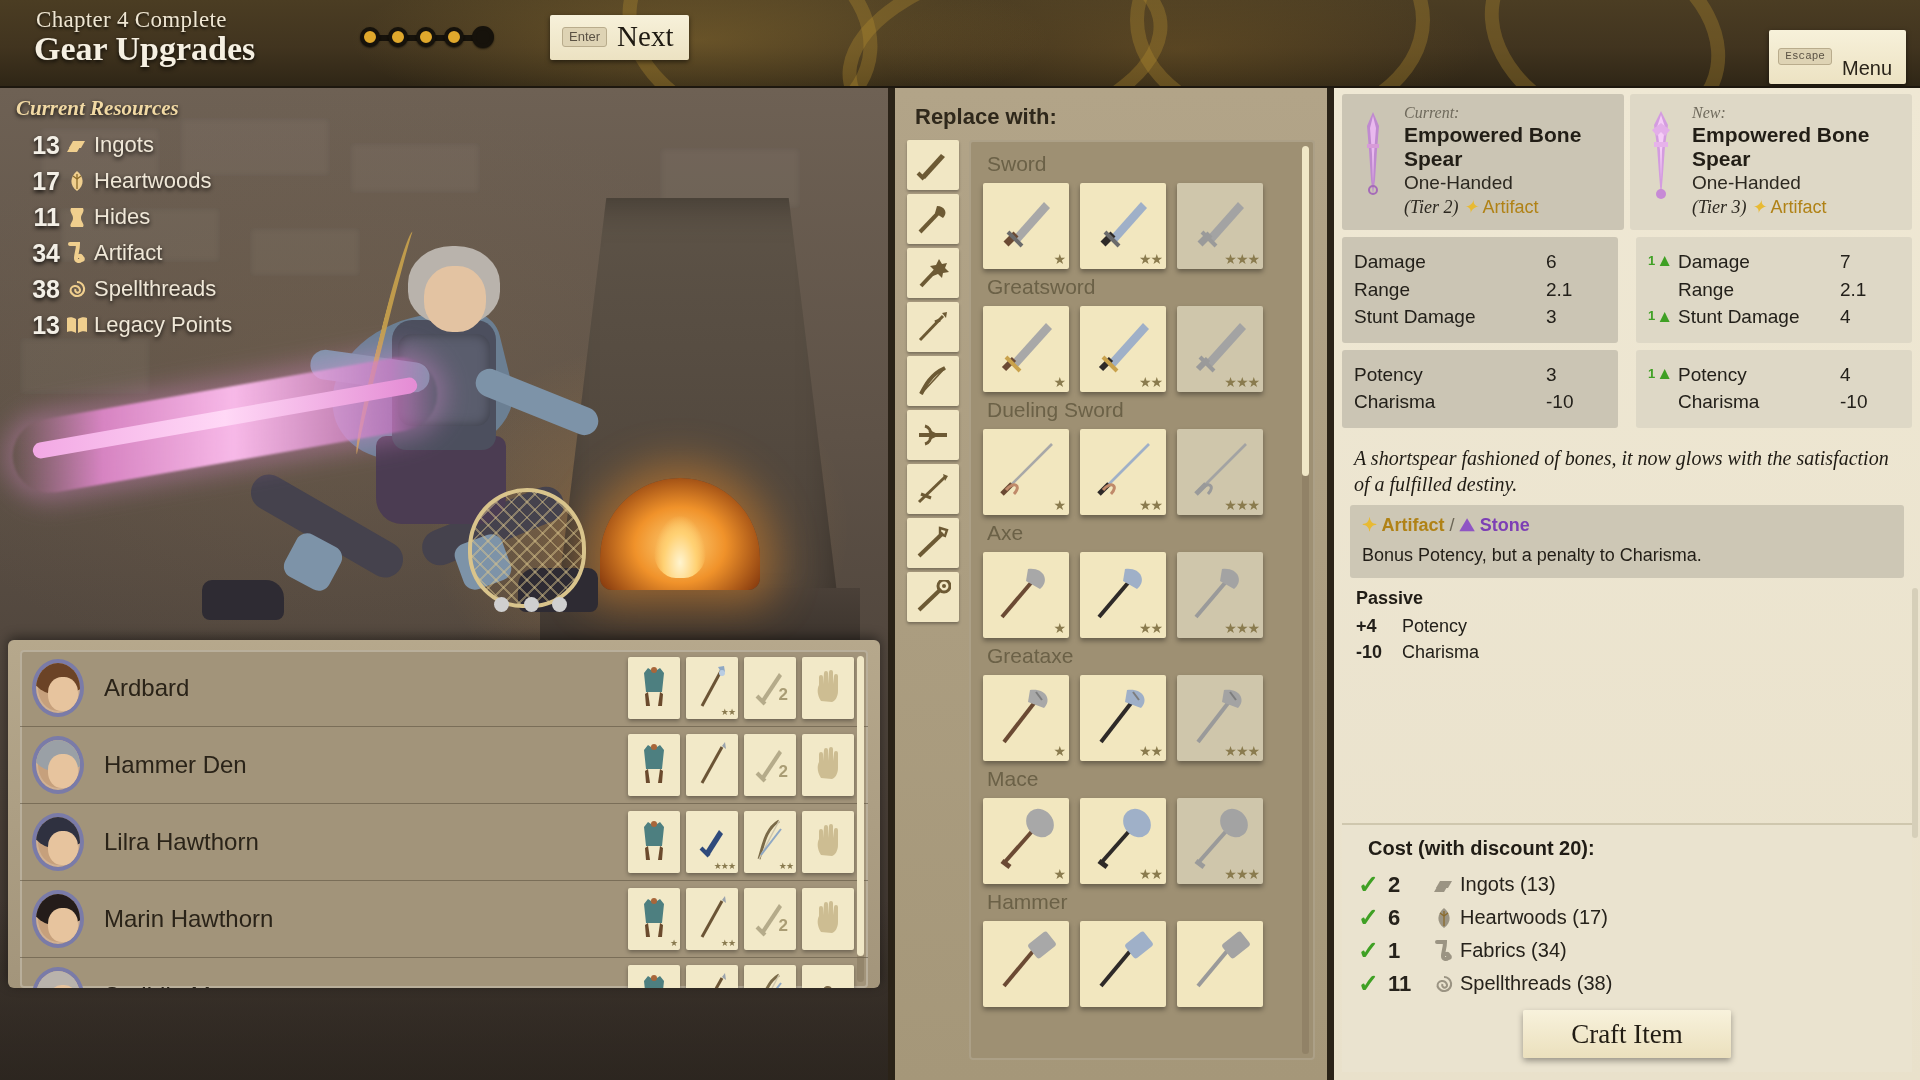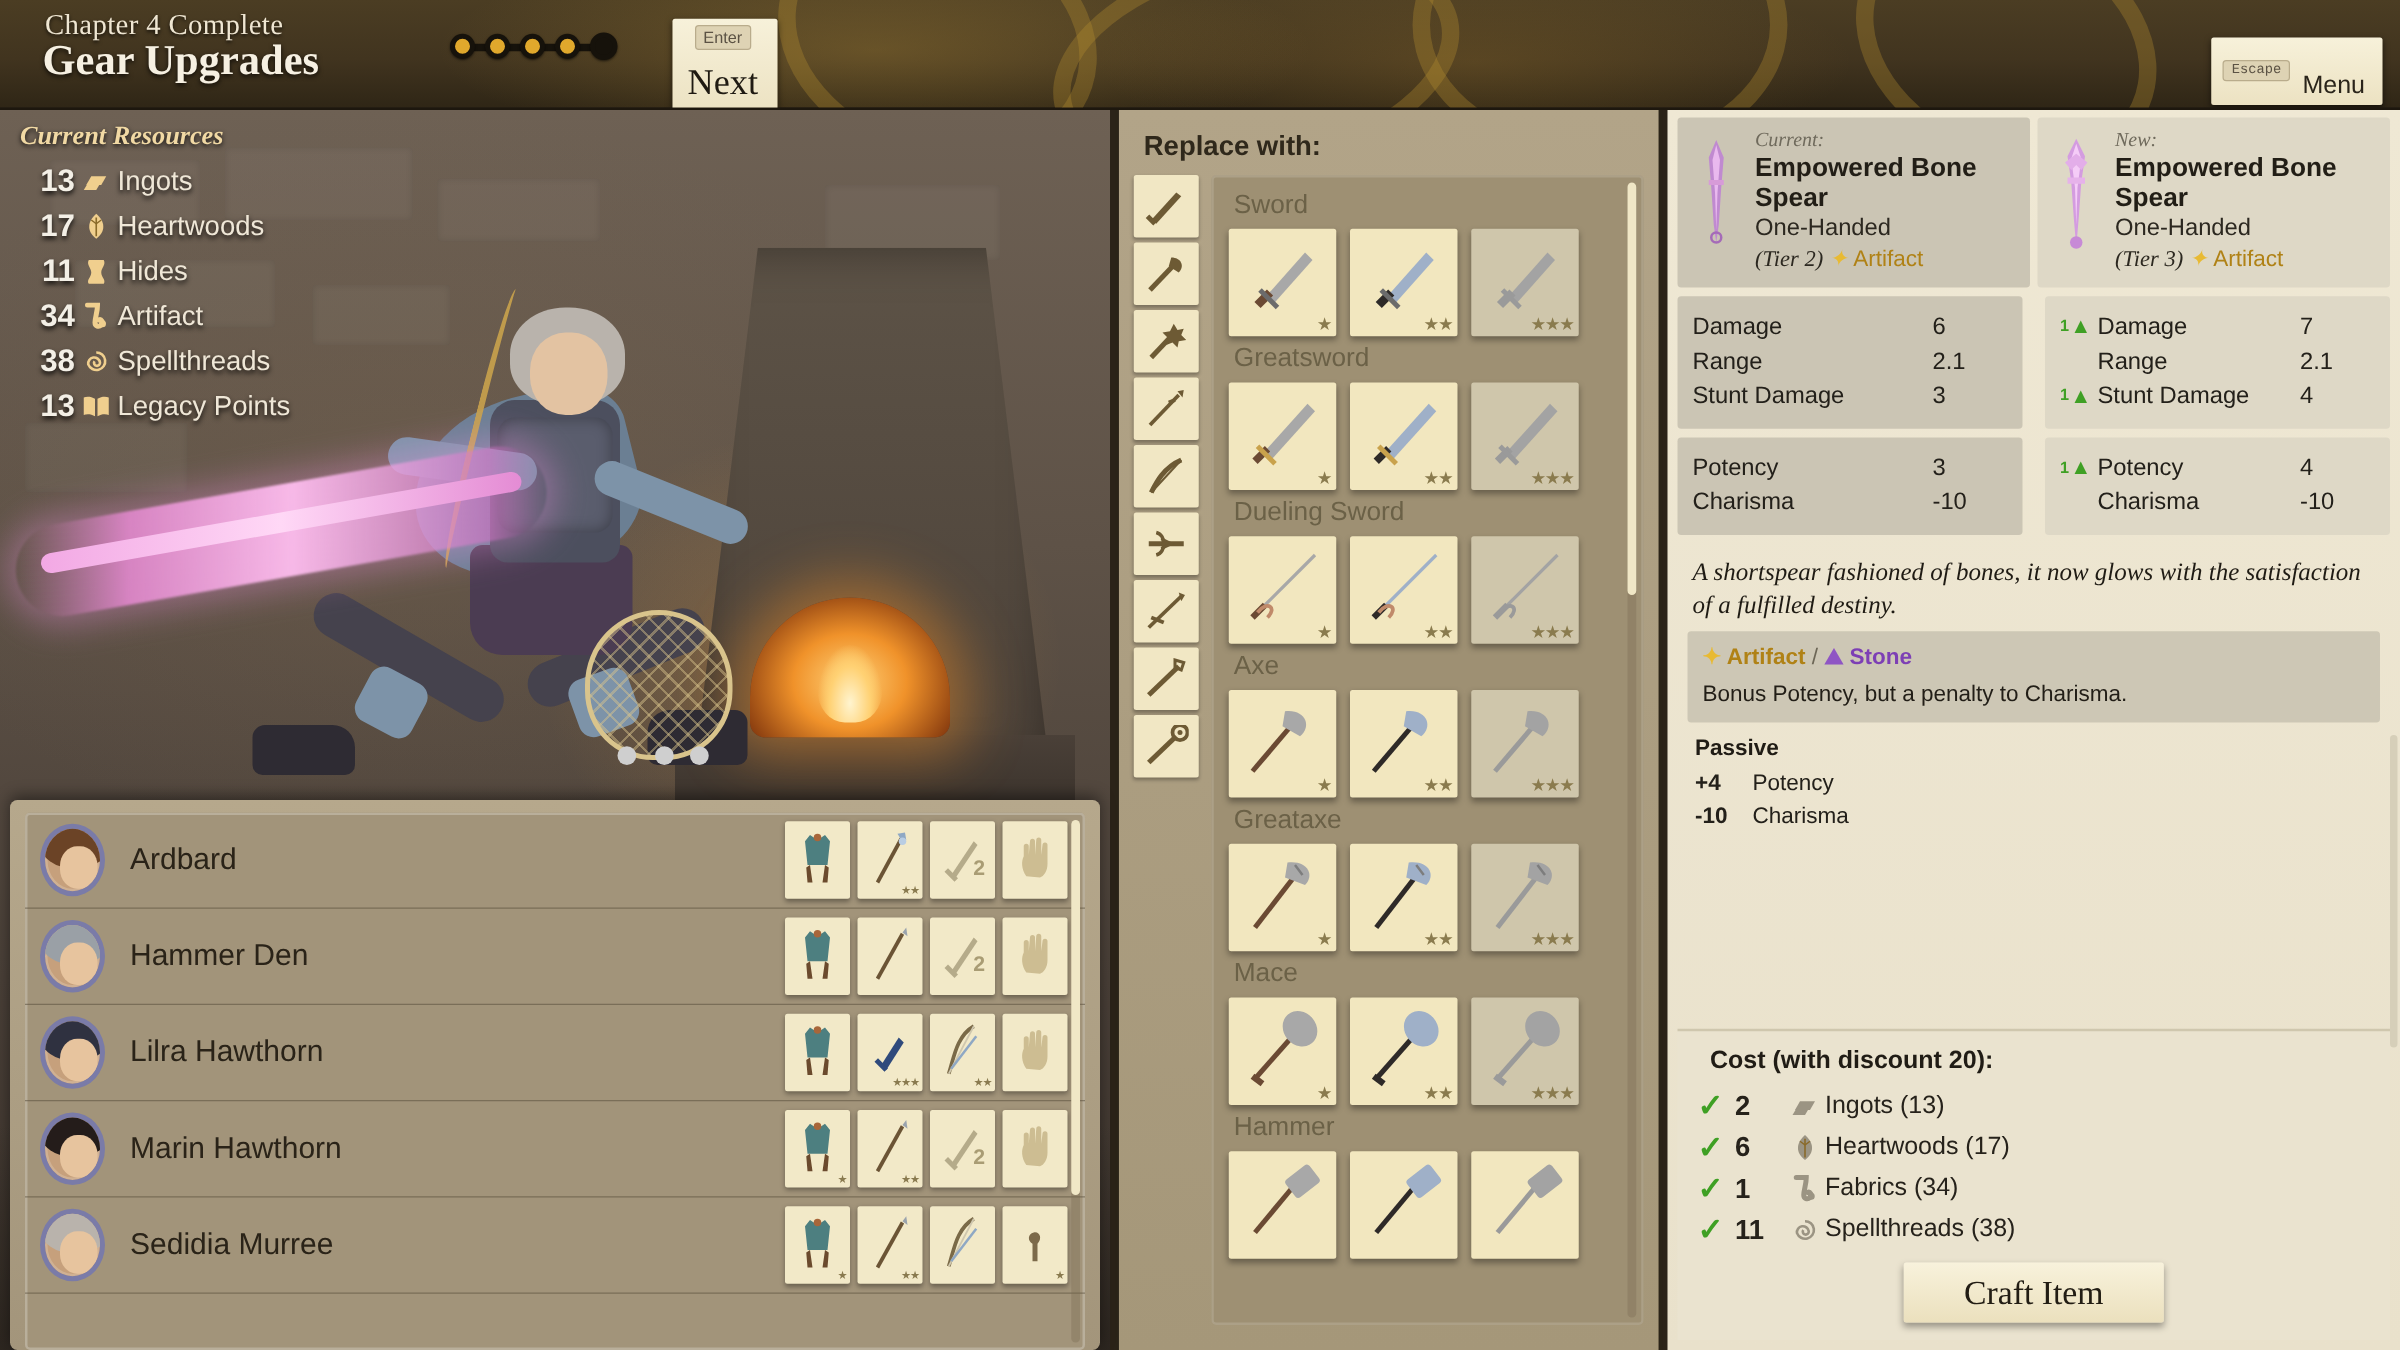--- a/index.html
+++ b/index.html
@@ -56,21 +56,21 @@
   #progress-dots .dot.empty { background:#16120b; width:22px; height:22px; border-width:4px; }
 
   .parchment-btn {
     position:absolute;
     background: linear-gradient(180deg,#f7f1da 0%, #ece2c2 100%);
     border-radius: 2px;
     box-shadow: 0 2px 5px rgba(0,0,0,.55);
     display:flex; align-items:center; gap:10px;
     padding: 5px 16px 7px 12px;
   }
-  #next-btn { left:538px; top:15px;flex-direction:column; }
+  #next-btn { left:550px; top:15px; }
   #next-btn .label {
     font-family:"Liberation Serif", serif; font-size:29px; color:#1f1a12;
   }
   .keycap {
     font-size: 13px; color:#5b5244; background:#ded3b4;
     border:1px solid #b9ac8c; border-radius:3px; padding:1px 6px 2px;
     font-family:"Liberation Sans", sans-serif;
   }
   #menu-btn { right:14px; top:30px; padding:3px 14px 4px 9px; }
   #menu-btn .label { font-family:"Liberation Sans", sans-serif; font-size:20px; color:#2a241a;margin-top:24px; }
@@ -165,21 +165,21 @@
   .res-row { display:flex; align-items:center; height:36px; }
   .res-amt {
     width:44px; text-align:right; font-size:25px; font-weight:bold; color:#f3efe6;
     text-shadow: 0 2px 4px rgba(0,0,0,.85); font-family:"Liberation Sans", sans-serif;
   }
   .res-ico { width:34px; display:flex; justify-content:center; align-items:center; color:#f0cf8e; }
   .res-name { font-size:22px; color:#efe7d7; text-shadow:0 2px 4px rgba(0,0,0,.85); }
 
   
   #party {
-    position:absolute; left:8px; top:640px; width:872px; height:440px;
+    position:absolute; left:8px; top:640px; width:872px; height:348px;
     background:linear-gradient(180deg,#b6a88c,#a3957b);
     border-radius:6px; box-shadow: 0 -3px 12px rgba(0,0,0,.45);
     padding:10px 12px 0 12px; overflow:hidden; z-index:6;
   }
   #party-inner {
     background:#a2947a; border-radius:4px; height:100%;
     box-shadow: inset 0 0 0 2px rgba(255,255,255,.25);
     position:relative; overflow:hidden;
   }
   .party-row {

